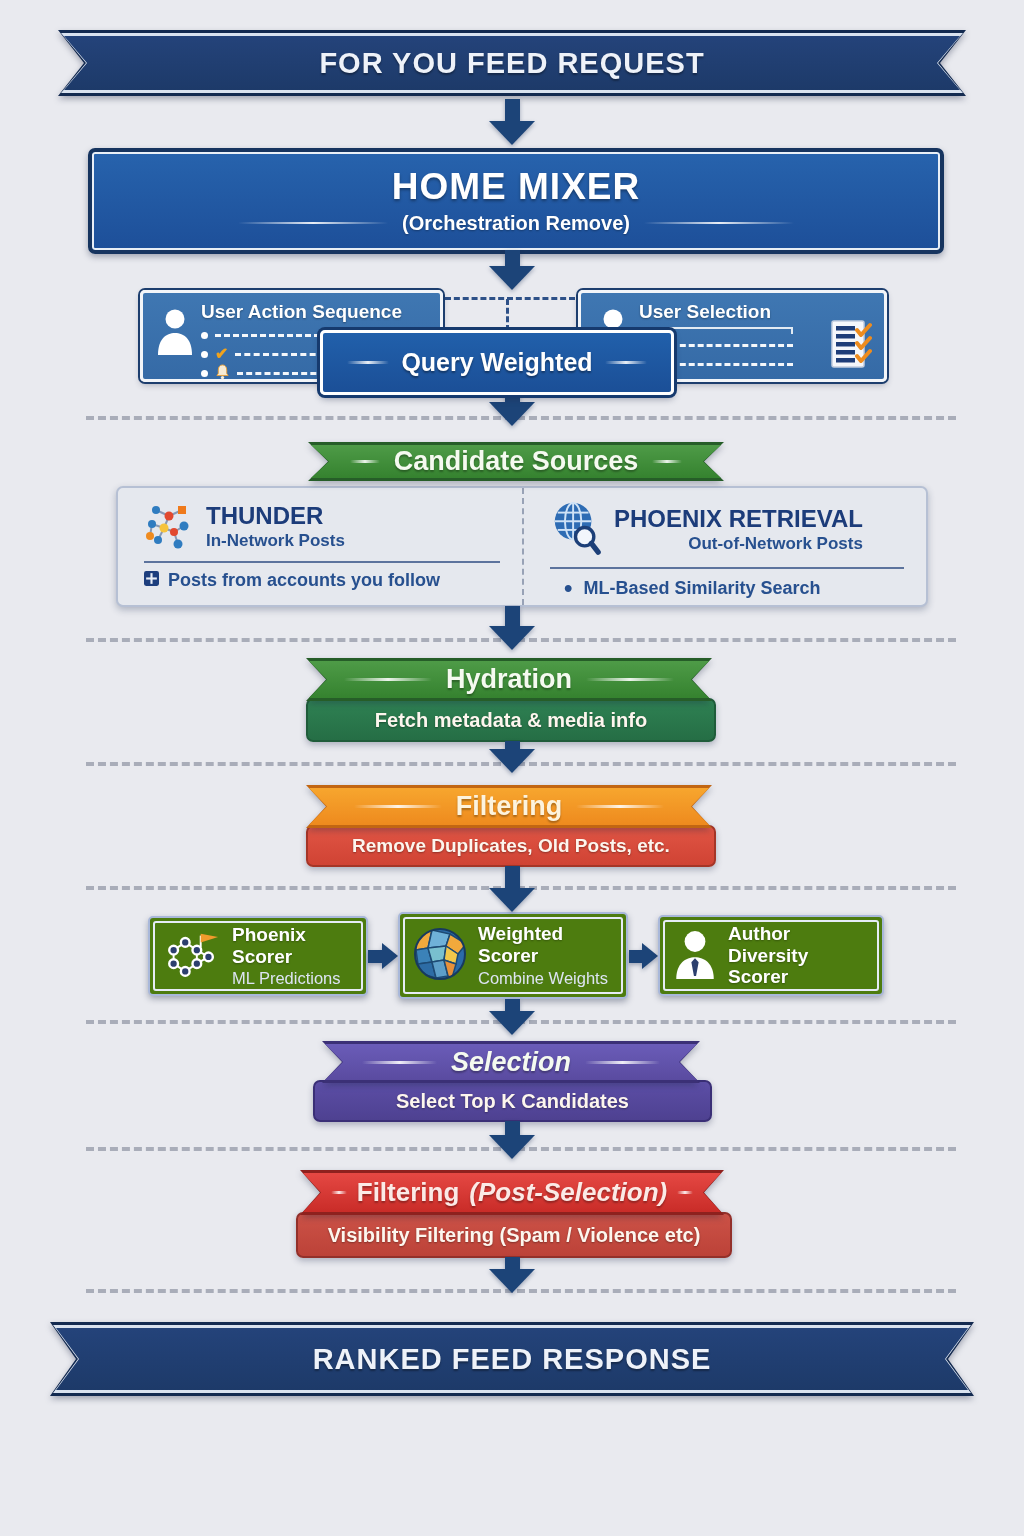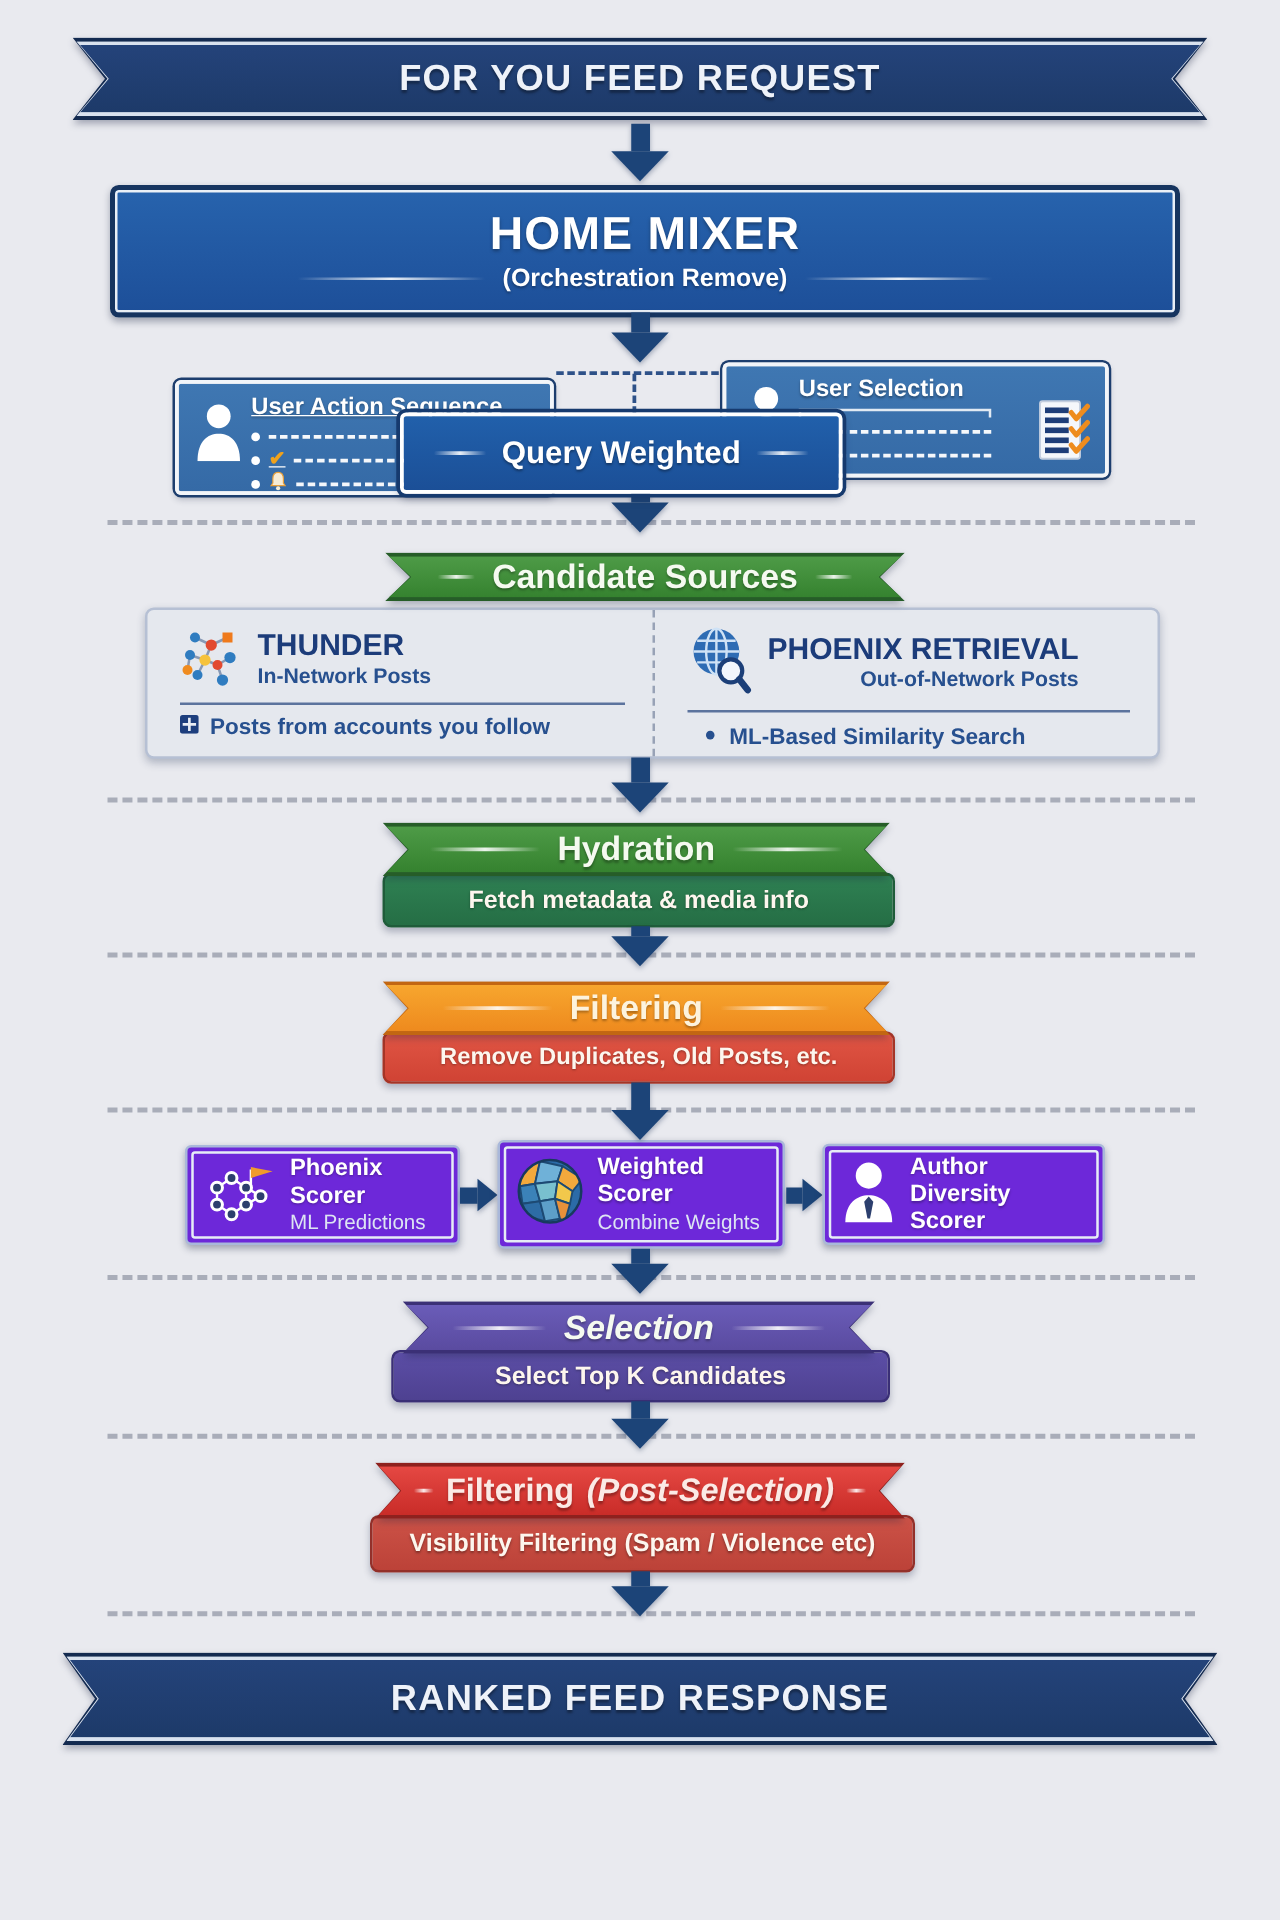--- a/index.html
+++ b/index.html
@@ -76,21 +76,21 @@
   .cs-col{width:50%;padding:12px 18px 8px 26px;position:relative;box-sizing:border-box;}
   .cs-col.right{border-left:2px dashed #98a2b6;}
   .cs-head{display:flex;align-items:center;gap:12px;}
   .cs-titlebox{display:flex;flex-direction:column;}
   .cs-title{font-size:24px;font-weight:800;color:#1c3c7a;line-height:1.05;}
   .cs-sub{font-size:17px;font-weight:600;color:#27508f;margin-top:2px;}
   .cs-line{height:2px;background:#5c739d;margin:7px 4px 7px 0;}
   .cs-detail{display:flex;align-items:center;gap:9px;font-size:18px;font-weight:700;color:#27508f;}
   .ml-detail::before{content:'•';font-size:24px;line-height:1;margin-right:2px;}
   
-  .scorer{position:absolute;background:#6d28d9;border:2px solid #a9b8da;border-radius:5px;
+  .scorer{position:absolute;background:#4d7c0f;border:2px solid #a9b8da;border-radius:5px;
     box-shadow:0 3px 6px rgba(30,40,70,.35);display:flex;align-items:center;gap:10px;padding:0 8px 0 12px;box-sizing:border-box;color:#fff;}
   .scorer::after{content:'';position:absolute;inset:3px;border:2px solid #e6ecf6;border-radius:3px;pointer-events:none;}
   .scorer .stext{display:flex;flex-direction:column;}
   .scorer .stitle{font-size:19px;font-weight:700;line-height:1.15;text-shadow:0 1px 2px rgba(0,0,0,.3);}
   .scorer .ssub{font-size:16.5px;font-weight:500;color:#dde4f3;margin-top:2px;}
   
   .ribbon.orange .rb-label{color:#fdf3dd;}
   .ribbon.red .rb-label{color:#fbeae6;font-size:26px;}
   .italic{font-style:italic;}
 </style>
@@ -121,21 +121,21 @@
   </div>
 
   <div class="darrow" style="left:489px;top:250px;">
     <div class="stem" style="height:16px;"></div>
       <div class="head"></div>
   </div>
 
   <div class="qdash-h"></div>
   <div class="qdash-v"></div>
 
-  <div class="side-box" style="left:140px;top:304px;width:297px;height:86px;text-decoration:underline;">
+  <div class="side-box" style="left:140px;top:290px;width:297px;height:86px;">
     <span class="person">
       <svg width="40" height="48" viewBox="0 0 40 48">
           <circle cx="20" cy="12" r="9.5" fill="#fff"></circle>
           <path d="M3 48 C3 32 11 26 20 26 C29 26 37 32 37 48 Z" fill="#fff"></path>
         </svg>
     </span>
     <div class="side-title">User Action Sequence</div>
     <div class="rows">
       <div class="dashrow">
           <span class="dot"></span>

